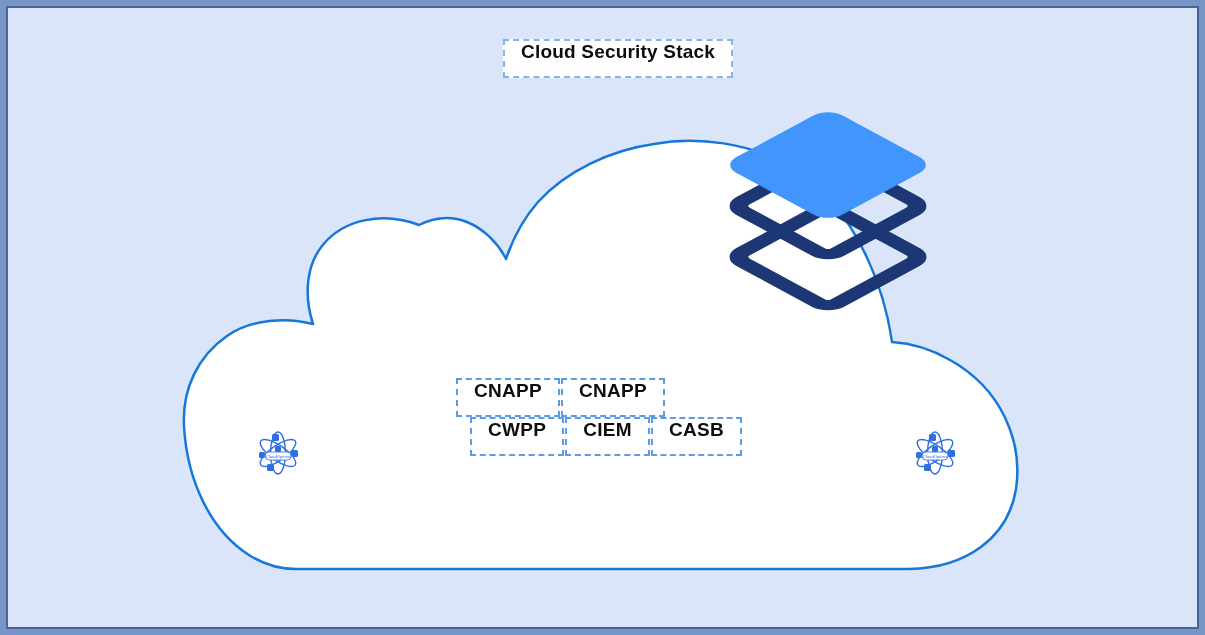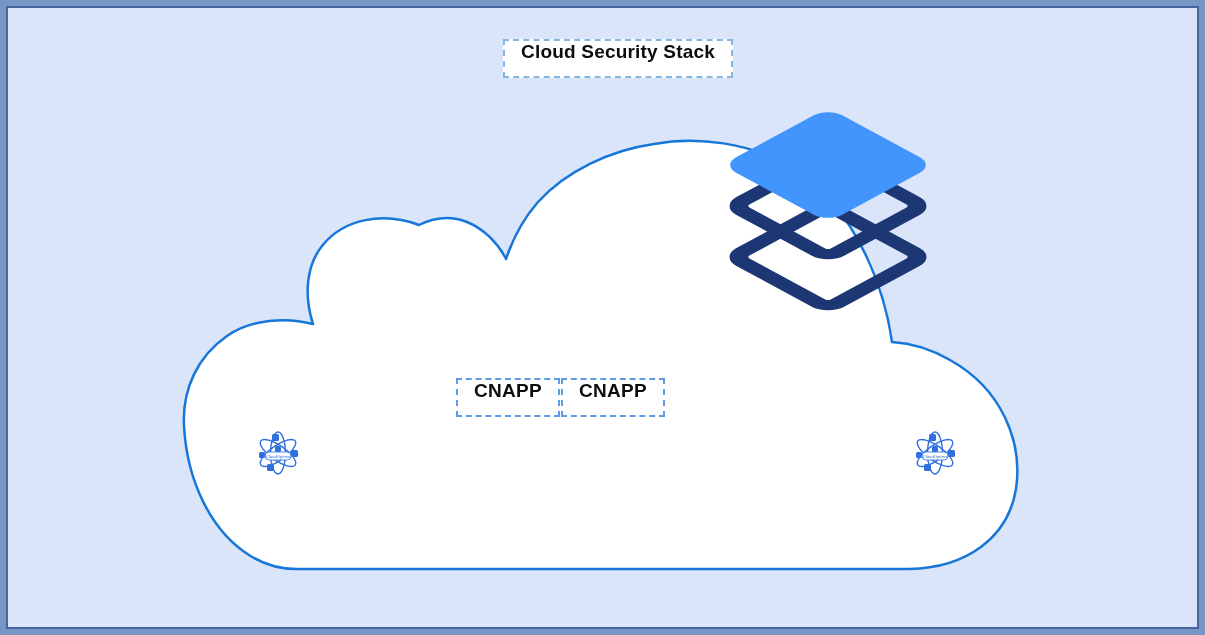--- a/index.html
+++ b/index.html
@@ -117,14 +117,19 @@
 
   <div id="title-box" class="dashed-box">
     <span>Cloud Security Stack</span>
   </div>
 
   <div id="label-row-1" class="label-row">
     <div class="dashed-box seg-label">CNAPP</div>
     <div class="dashed-box seg-label">CNAPP</div>
   </div>
 
+  <div id="label-row-2" class="label-row">
+    <div class="dashed-box seg-label">CWPP</div>
+    <div class="dashed-box seg-label">CIEM</div>
+    <div class="dashed-box seg-label">CASB</div>
+  </div>
 
 </div>
 
 </body></html>

